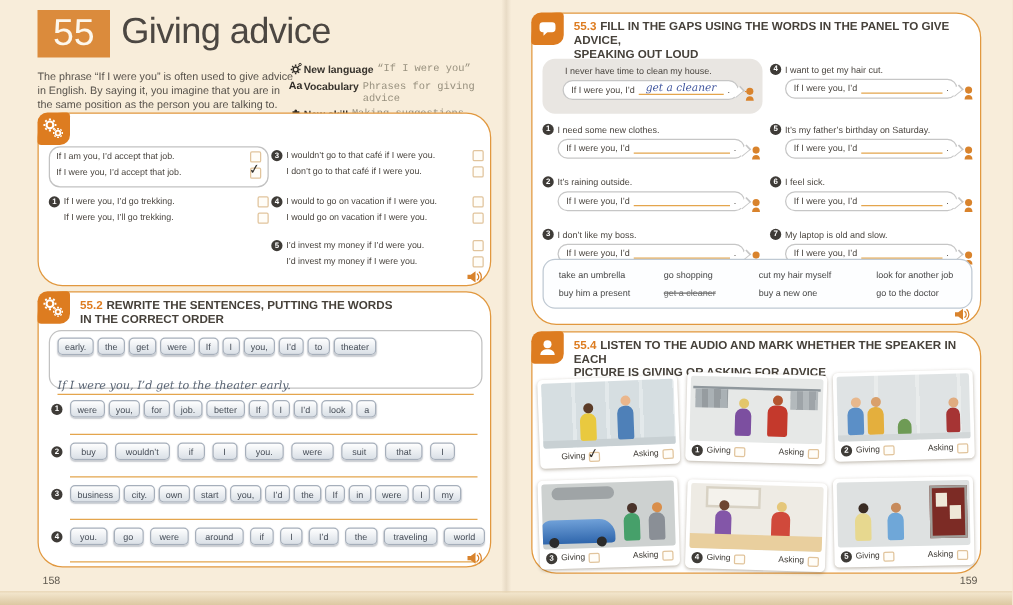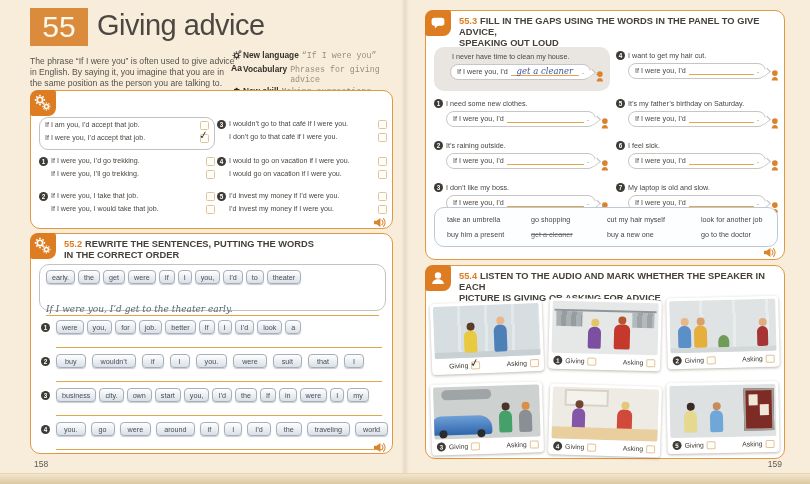--- a/index.html
+++ b/index.html
@@ -19,21 +19,21 @@
     border-radius:0; color:#FDF7EC; font-size:30px; display:flex; align-items:center; justify-content:center; }
   .lesson-title { position:absolute; left:97px; top:9px; font-size:29px; font-weight:normal; color:#4C4742; letter-spacing:-.5px; }
   .intro { position:absolute; left:30px; top:56px; width:207px; font-size:8.6px; line-height:11px; color:#57524B; }
   .keypoints { position:absolute; left:230px; top:51px; width:168px; }
   .kp { display:flex; align-items:flex-start; margin-bottom:2.5px; font-size:8.3px; line-height:9.5px; }
   .kp-icon { width:13px; flex:0 0 13px; text-align:center; margin-top:-1px; }
   .kp-label { font-weight:bold; color:#36322C; margin-right:3px; white-space:nowrap; }
   .kp-value { color:#97907E;font-family:Liberation Mono, monospace; }
 
   
-  .panel { position:absolute; background:#FFFFFF; border:1.5px solid #E1983F; border-radius:10px; }
+  .panel { position:absolute; background:#FFFFFF; border:1.5px solid #E1983F; border-radius:20px; }
   .panel-icon { position:absolute; left:-1.5px; top:-1.5px; width:26px; height:26px; background:#DD7C20;
     border-radius:8px 3px 8px 3px; display:flex; align-items:center; justify-content:center; }
   .panel-head { position:absolute; left:33px; top:5px; font-size:9.3px; font-weight:bold; color:#46413A; line-height:11px; }
   .exnum { color:#DD7C20; margin-right:3px; }
   .num { display:inline-flex; flex:0 0 9px; width:9px; height:9px; border-radius:50%; background:#3E3B37;
     color:#fff; font-size:6.3px; font-weight:bold; align-items:center; justify-content:center; }
   .num.sp { visibility:hidden; }
   .cbox { position:relative; flex:0 0 9px; width:9px; height:9px; border:1px solid #E1C49C; background:#FFFDF8; border-radius:1.5px; }
   .tick { position:absolute; left:-2px; top:-6px; font-size:11px; color:#34312C; transform:rotate(-8deg); font-style:normal; }
   .audio { position:absolute; right:6px; bottom:3px; width:13px; height:11px; }
@@ -231,32 +231,20 @@
             <span class="num">1</span>
             <span class="qt">If I were you, I’d go trekking.</span>
             <span class="cbox"></span>
           </div>
         <div class="ql">
             <span class="num sp"></span>
             <span class="qt">If I were you, I’ll go trekking.</span>
             <span class="cbox"></span>
           </div>
       </div>
-      <div class="q" style="left:8px;top:101px;width:176px;">
-        <div class="ql">
-            <span class="num">2</span>
-            <span class="qt">If I were you, I take that job.</span>
-            <span class="cbox"></span>
-          </div>
-        <div class="ql">
-            <span class="num sp"></span>
-            <span class="qt">If I were you, I would take that job.</span>
-            <span class="cbox"></span>
-          </div>
-      </div>
       <div class="q" style="left:186px;top:29px;width:170px;">
         <div class="ql">
             <span class="num">3</span>
             <span class="qt">I wouldn’t go to that café if I were you.</span>
             <span class="cbox"></span>
           </div>
         <div class="ql">
             <span class="num sp"></span>
             <span class="qt">I don’t go to that café if I were you.</span>
             <span class="cbox"></span>

